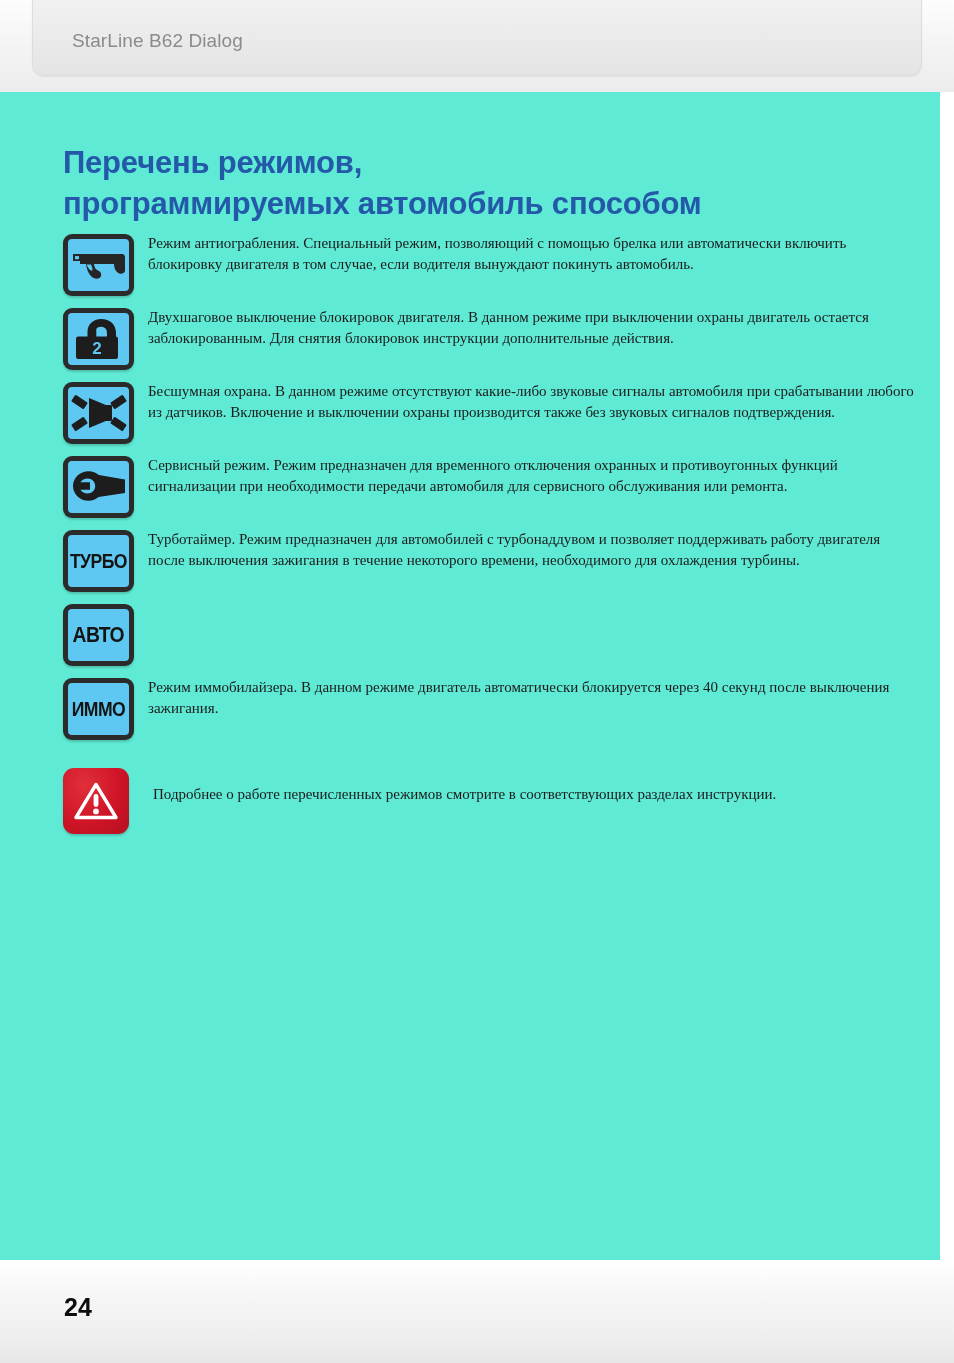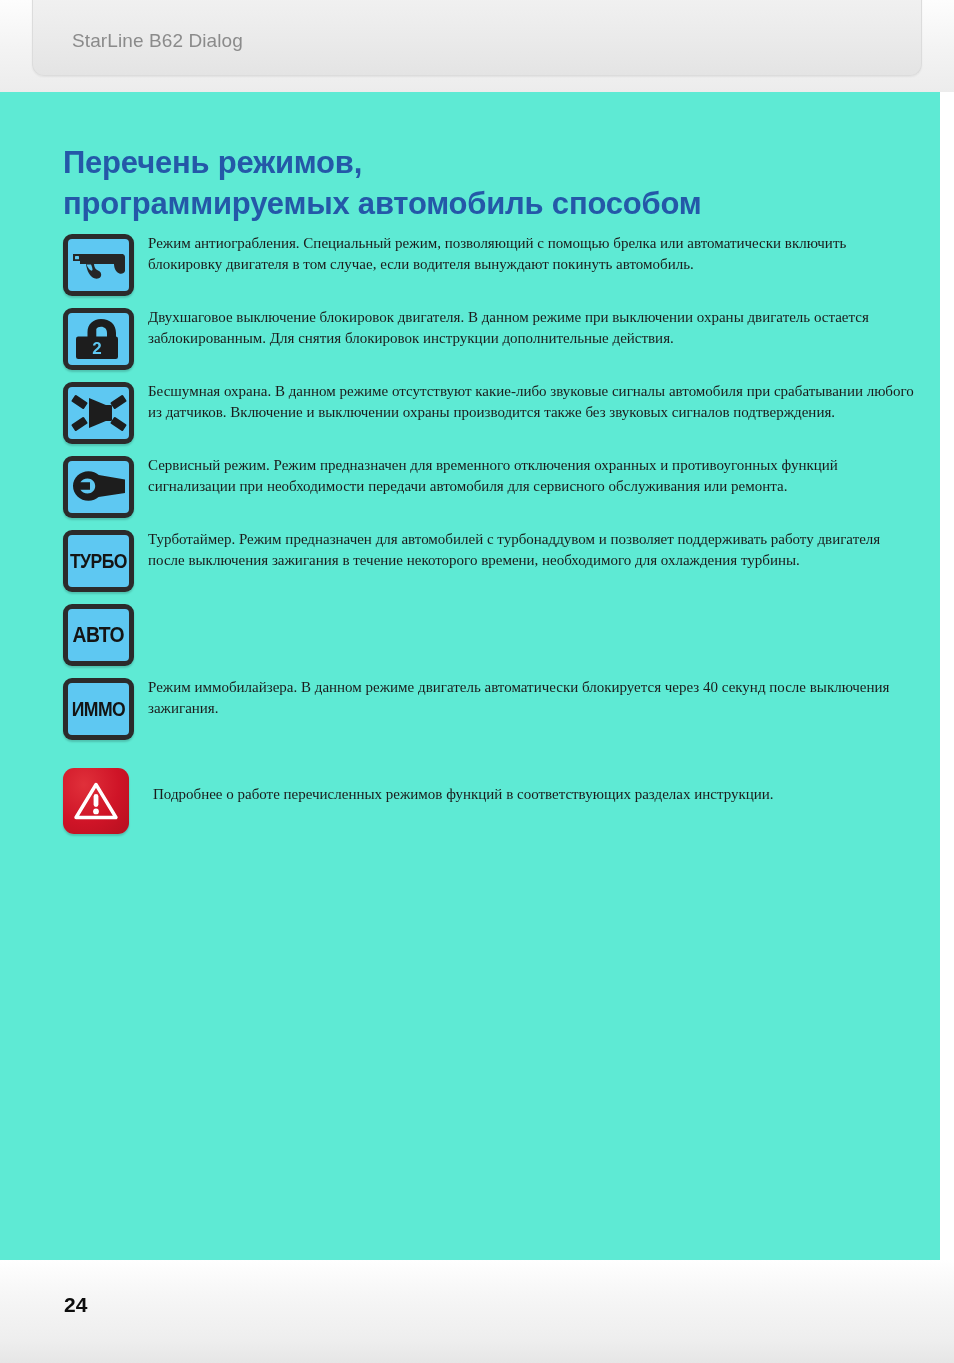--- a/index.html
+++ b/index.html
@@ -158,21 +158,21 @@
     left: 0;
     bottom: 0;
     width: 954px;
     height: 103px;
     background: linear-gradient(180deg, #ffffff 0%, #f6f6f6 35%, #eeeeee 78%, #e6e6e6 100%);
   }
   .page-number {
     position: absolute;
     left: 64px;
     top: 33px;
-    font-size: 21px;
+    font-size: 25px;
     font-weight: bold;
     color: #0d0d0d;
     font-family: "Liberation Sans", "DejaVu Sans", sans-serif;
     text-align: right;
   }
 </style>
 </head>
 <body>
 
 <div class="page">
@@ -273,21 +273,21 @@
     <div class="mode-row note" style="margin-top:28px;">
       <div class="icon-badge warn">
         <div class="inner">
           <svg width="50" height="46" viewBox="0 0 50 46" aria-hidden="true">
             <path fill="none" stroke="#ffffff" stroke-width="3.4" stroke-linejoin="round" d="M25 6.5 L45 39.5 L5 39.5 Z"></path>
             <rect fill="#ffffff" x="22.6" y="16" width="4.8" height="13" rx="2.4"></rect>
             <circle fill="#ffffff" cx="25" cy="33.4" r="2.9"></circle>
           </svg>
         </div>
       </div>
-      <div class="body">Подробнее о работе перечисленных режимов функций в соответствующих разделах инструкции.</div>
+      <div class="body">Подробнее о работе перечисленных режимов смотрите в соответствующих разделах инструкции.</div>
     </div>
 
   </div>
 
   <div class="footer">
     <div class="page-number">24</div>
   </div>
 
 </div>
 

